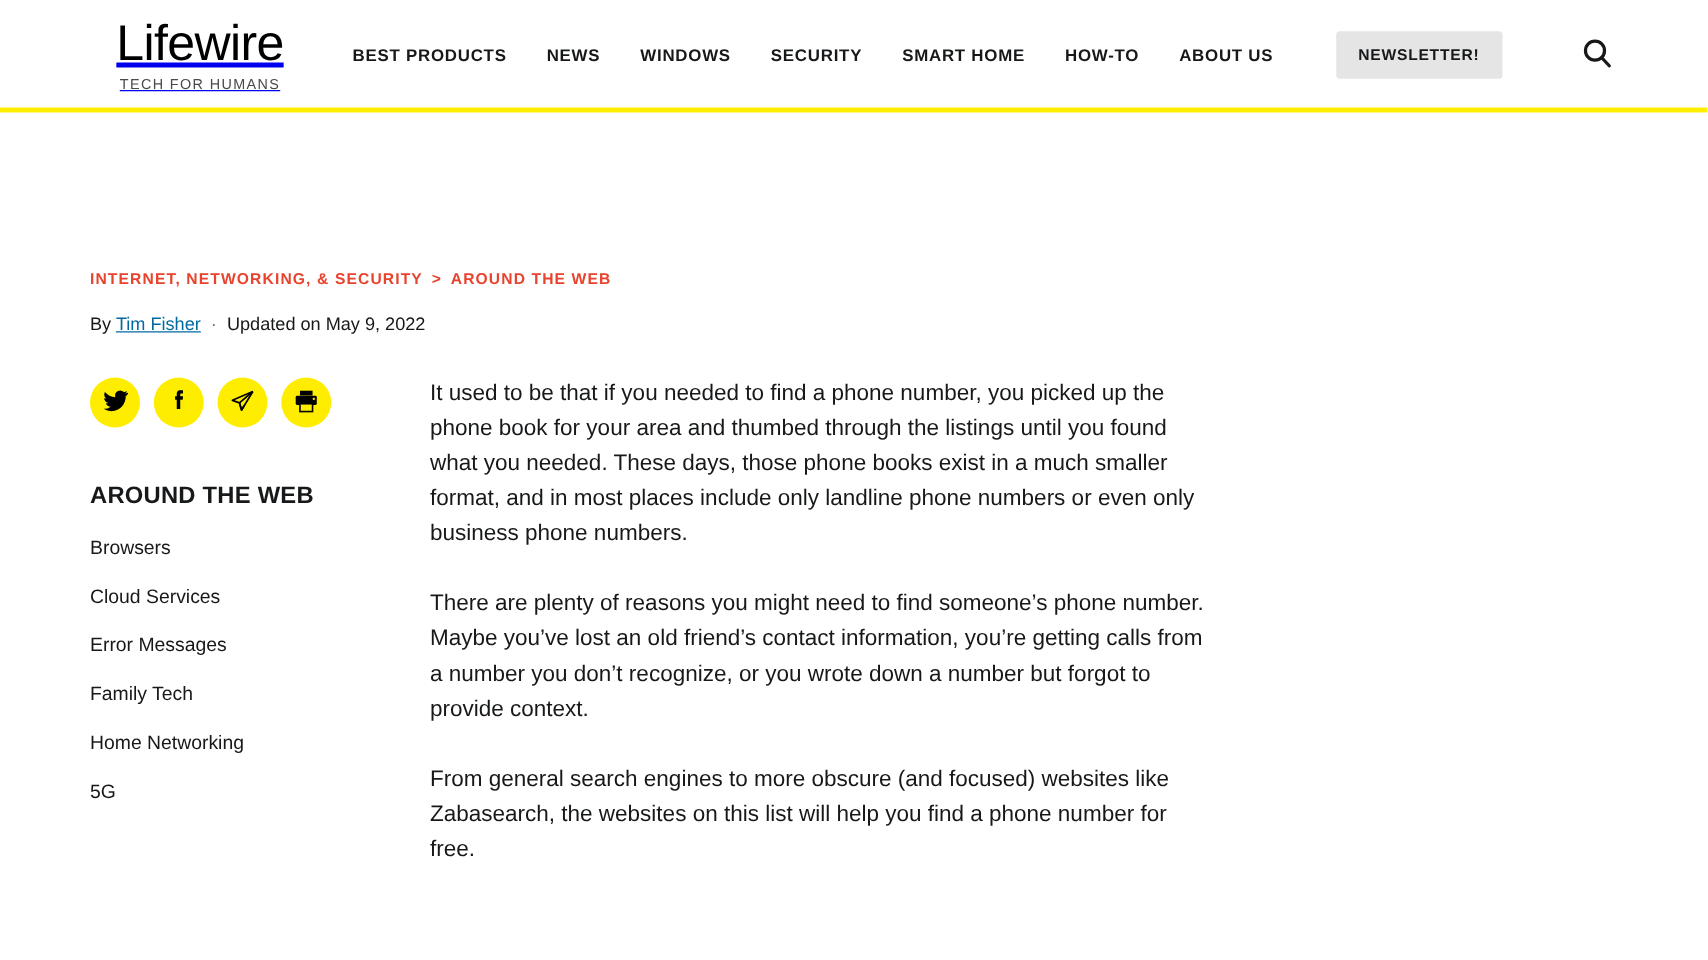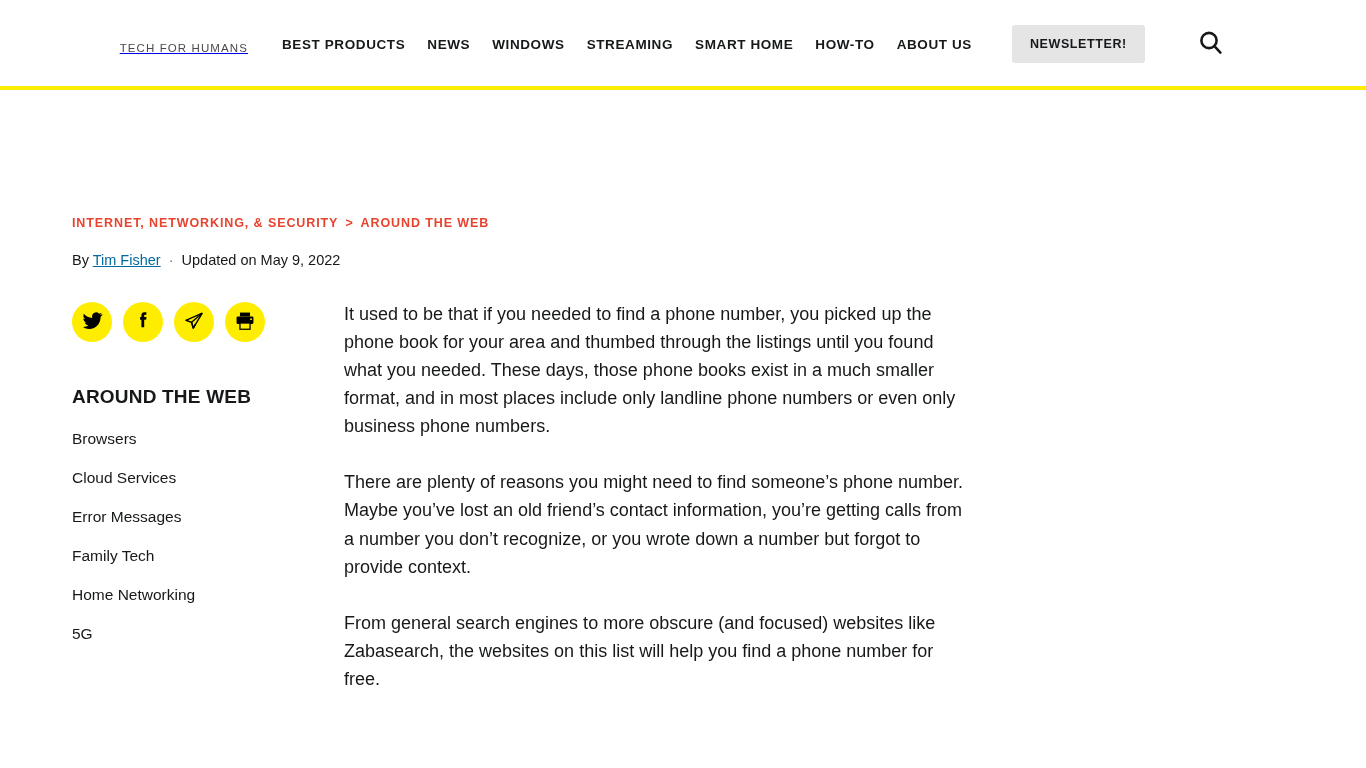--- a/index.html
+++ b/index.html
@@ -49,27 +49,26 @@
     color: #000000;
     display: block;
   }
   .brand-tagline {
     display: block;
     margin-top: 7px;
     font-size: 11.5px;
     letter-spacing: 1.1px;
     color: #4a4a4a;
     font-weight: 400;
-    text-align: right;
   }
 
   .main-nav {
     display: flex;
     align-items: center;
-    gap: 22px;
+    gap: 32px;
     flex: 1 1 auto;
     margin-left: 12px;
   }
   .nav-link {
     font-size: 13.5px;
     font-weight: 700;
     letter-spacing: 0.6px;
     color: #16181a;
     text-decoration: none;
     white-space: nowrap;
@@ -207,28 +206,29 @@
     margin: 0 0 28px 0;
   }
   .article-p:last-child { margin-bottom: 0; }
 </style>
 </head>
 <body>
 
 <header class="site-header">
 
   <a class="brand" href="#">
+    <span class="brand-wordmark">Lifewire</span>
     <span class="brand-tagline">TECH FOR HUMANS</span>
   </a>
 
   <nav class="main-nav">
     <a class="nav-link" href="#">BEST PRODUCTS</a>
     <a class="nav-link" href="#">NEWS</a>
     <a class="nav-link" href="#">WINDOWS</a>
-    <a class="nav-link" href="#">STREAMING</a>
+    <a class="nav-link" href="#">SECURITY</a>
     <a class="nav-link" href="#">SMART HOME</a>
     <a class="nav-link" href="#">HOW-TO</a>
     <a class="nav-link" href="#">ABOUT US</a>
 
     <button class="newsletter-btn">NEWSLETTER!</button>
 
     <button class="search-btn">
       <span>
         <svg width="28" height="28" viewBox="0 0 28 28" aria-hidden="true">
           <circle cx="12" cy="11.5" r="7.6" fill="none" stroke="#16181a" stroke-width="2.6"></circle>

